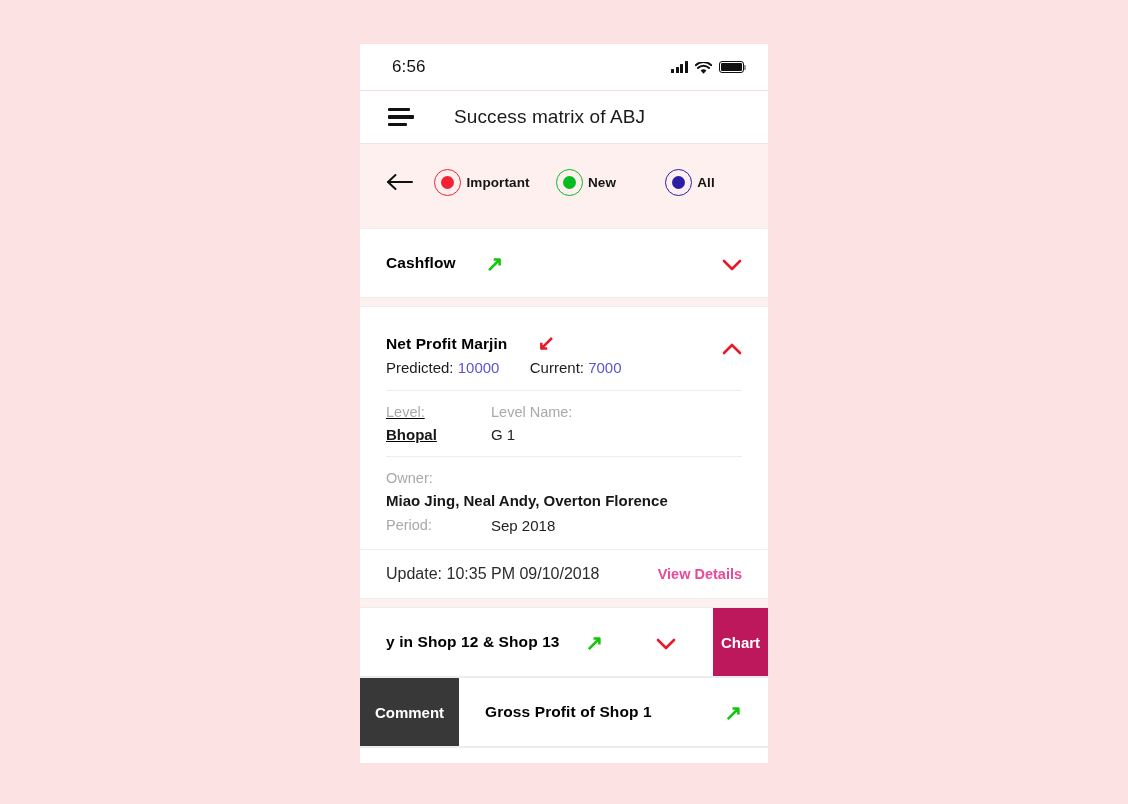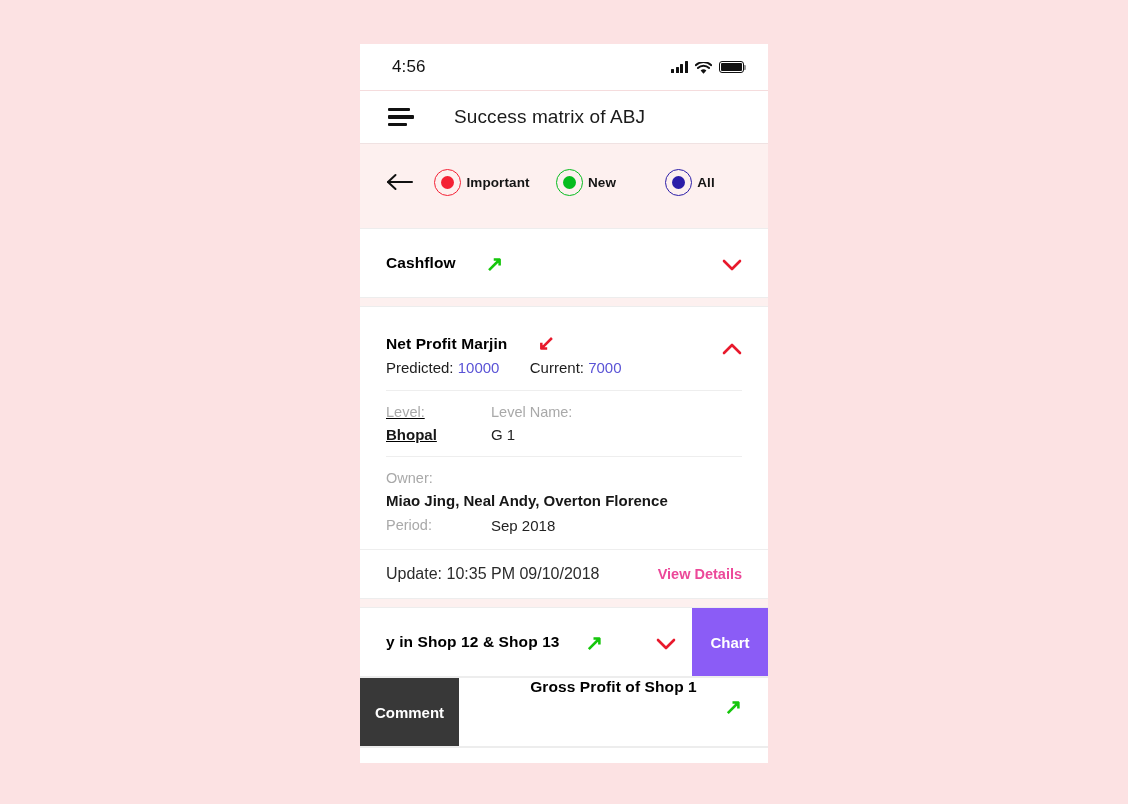--- a/index.html
+++ b/index.html
@@ -133,41 +133,41 @@
     margin-left:auto; font-size:14.5px; font-weight:700; color:#ec4899;
   }
 
   
   .swipe-wrap { position:relative; width:100%; background:#fff; }
   .action-btn {
     display:flex; align-items:center; justify-content:center;
     font-size:15px; font-weight:700; color:#fff;
   }
   .action-chart {
-    position:absolute; right:0; top:0; bottom:0; width:76px;
-    background:#8b5cf6;
+    position:absolute; right:0; top:0; bottom:0; width:55px;
+    background:#be185d;
   }
   .action-comment {
     position:absolute; left:0; top:0; bottom:0; width:99px;
     background:#383838;
   }
-  .row-indent { padding-left:125px;flex-direction:column; }
+  .row-indent { padding-left:125px; }
   .row-clip { padding-left:26px; }
 
   
   .empty-row { height:56px; background:#fff; border-top:1px solid #ededed; }
 </style>
 </head>
 <body>
 
 <div id="stage">
   <div class="phone">
 
     <div class="status-bar">
-      <div class="status-time">4:56</div>
+      <div class="status-time">6:56</div>
       <div class="status-icons">
         <span class="sig">
             <i></i>
             <i></i>
             <i></i>
             <i></i>
           </span>
         <span class="wifi">
           <svg width="17" height="13" viewBox="0 0 17 13">
             <path d="M8.5 11.8 L5.6 8.6 a4.3 4.3 0 0 1 5.8 0 Z" fill="#111"></path>

